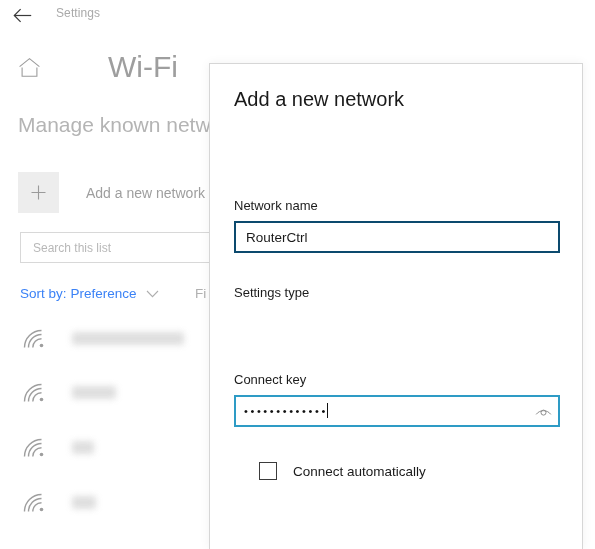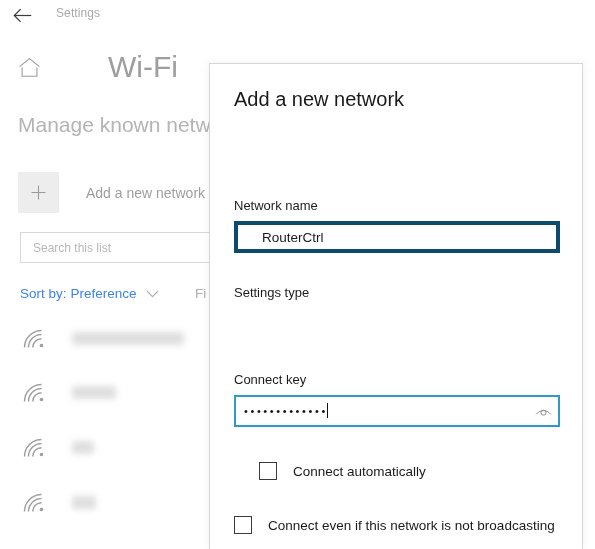--- a/index.html
+++ b/index.html
@@ -163,26 +163,26 @@
     font-size: 13px;
     color: #1c1c1c;
   }
 
   .text-input {
     position: absolute;
     left: 24px;
     width: 326px;
     height: 32px;
     box-sizing: border-box;
-    border: 4px solid #0c4a6e;
+    border: 2px solid #0c4a6e;
     background: #fff;
     font-family: "Liberation Sans", sans-serif;
     font-size: 13.5px;
     color: #1a1a1a;
-    padding: 0 24px;
+    padding: 0 10px;
     outline: none;
     line-height: 30px;
   }
 
   
   #label-network-name { top: 134px; }
   #input-network-name { top: 157px; }
 
   
   #label-security-type { top: 221px; }
@@ -370,18 +370,14 @@
         <circle cx="8.5" cy="7.6" r="2.5" fill="none" stroke="currentColor" stroke-width="1"></circle>
       </svg>
     </div>
   </div>
 
   <div class="checkbox-row" id="checkbox-connect-automatically">
     <div class="checkbox-box"></div>
     <div class="checkbox-label">Connect automatically</div>
   </div>
 
-  <div class="checkbox-row" id="checkbox-connect-hidden">
-    <div class="checkbox-box"></div>
-    <div class="checkbox-label">Connect even if this network is not broadcasting</div>
-  </div>
 
 </div>
 
 </body></html>

